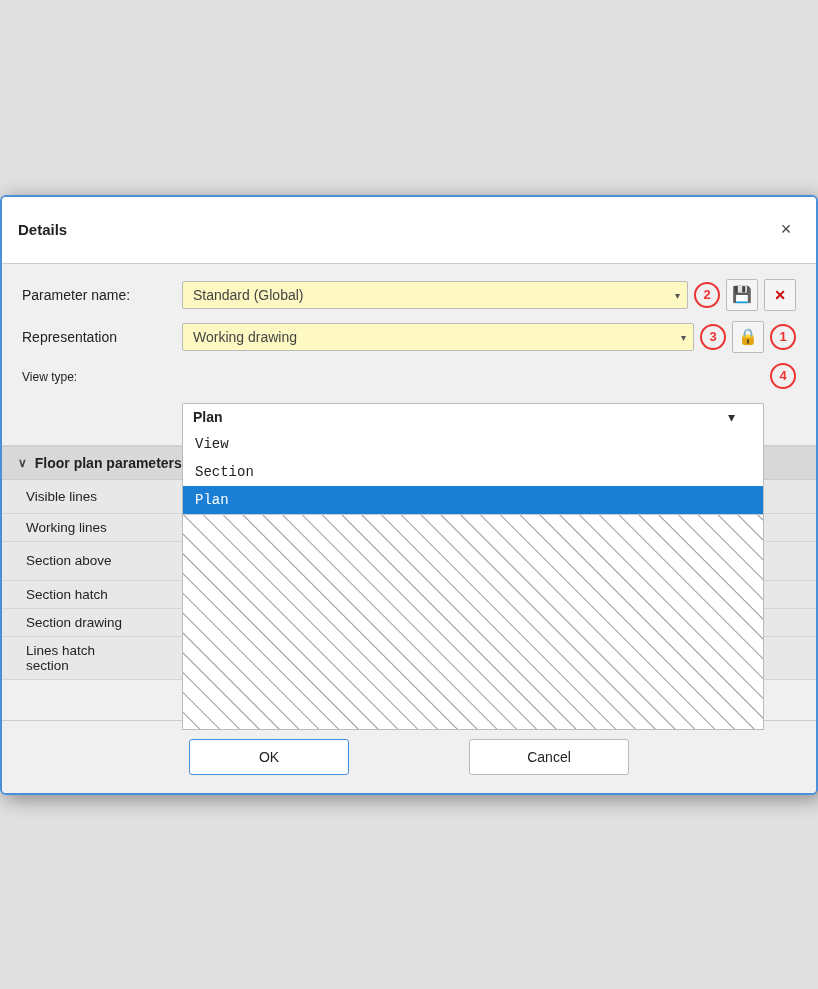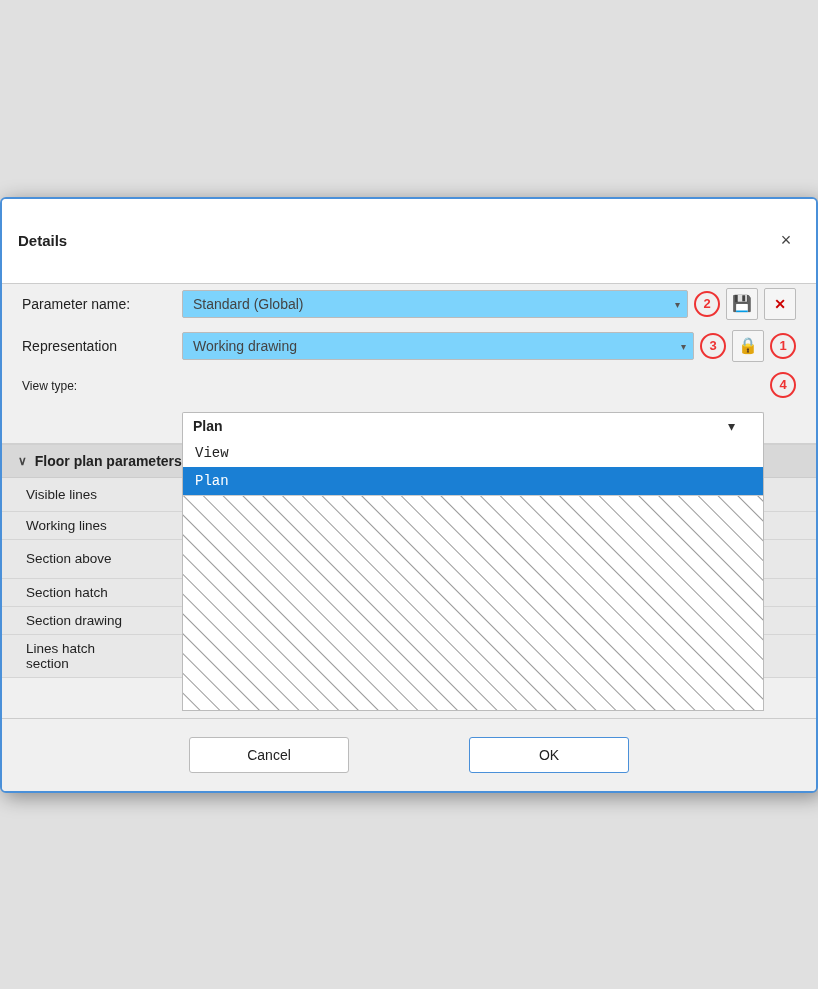--- a/index.html
+++ b/index.html
@@ -15,21 +15,21 @@
     .dialog {
       width: 818px;
       background: #f0f0f0;
       border: 2px solid #4a90d9;
       border-radius: 6px;
       box-shadow: 4px 4px 20px rgba(0,0,0,0.4);
       overflow: hidden;
     }
     .title-bar {
       background: #ffffff;
-      padding: 28px 16px;
+      padding: 19px 16px;
       display: flex;
       align-items: center;
       justify-content: space-between;
       border-bottom: 1px solid #ccc;
     }
     .title-text {
       font-size: 15px;
       font-weight: 600;
       color: #222;
     }
@@ -42,21 +42,21 @@
       cursor: pointer;
       color: #444;
       display: flex;
       align-items: center;
       justify-content: center;
       border-radius: 3px;
     }
 
     
     .form-section {
-      padding: 4px 20px;
+      padding: 15px 20px;
       background: #f0f0f0;
     }
     .form-row {
       display: flex;
       align-items: center;
       margin-bottom: 10px;
     }
     .form-label {
       width: 160px;
       color: #222;
@@ -70,21 +70,21 @@
       flex: 1;
     }
     .select-wrapper {
       position: relative;
       flex: 1;
     }
     .form-select {
       width: 100%;
       padding: 5px 28px 5px 10px;
       border: 1px solid #bbb;
-      background: #7dd3fc;
+      background: #fef9c3;
       font-size: 14px;
       color: #444;
       appearance: none;
       cursor: pointer;
       border-radius: 2px;
     }
     .select-arrow {
       position: absolute;
       right: 8px;
       top: 50%;
@@ -335,20 +335,21 @@
     <div class="view-type-row">
       <div class="view-type-label">View type:</div>
       <div class="view-type-controls">
         <div class="view-type-dropdown-wrap">
           <div class="view-type-selected">
             <span class="sel-text">Plan</span>
             <span>▾</span>
           </div>
           <div class="dropdown-open">
             <div class="dropdown-item">View</div>
+            <div class="dropdown-item">Section</div>
             <div class="dropdown-item selected">Plan</div>
 
             <div style="width:100%; height:215px; background:white; border-top:1px solid #ccc; overflow:hidden;">
               <svg class="hatch-svg" xmlns="http://www.w3.org/2000/svg" width="100%" height="100%">
                 <defs>
                   <pattern id="diag-hatch" patternUnits="userSpaceOnUse" width="14" height="14" patternTransform="rotate(-45)">
                     <line x1="0" y1="0" x2="0" y2="14" stroke="#333" stroke-width="1"></line>
                   </pattern>
                 </defs>
                 <rect width="100%" height="100%" fill="url(#diag-hatch)"></rect>
@@ -418,17 +419,17 @@
           <td class="col-swatch2"><span class="swatch-black"></span></td>
           <td class="col-mm">0.18 mm</td>
         </tr>
       </tbody>
     </table>
   </div>
 
   <div style="height: 40px; background: #f0f0f0;"></div>
 
   <div class="dialog-footer">
+    <button class="footer-btn ok-btn">OK</button>
     <button class="footer-btn">Cancel</button>
-    <button class="footer-btn ok-btn">OK</button>
   </div>
 
 </div>
 
 </body></html>

